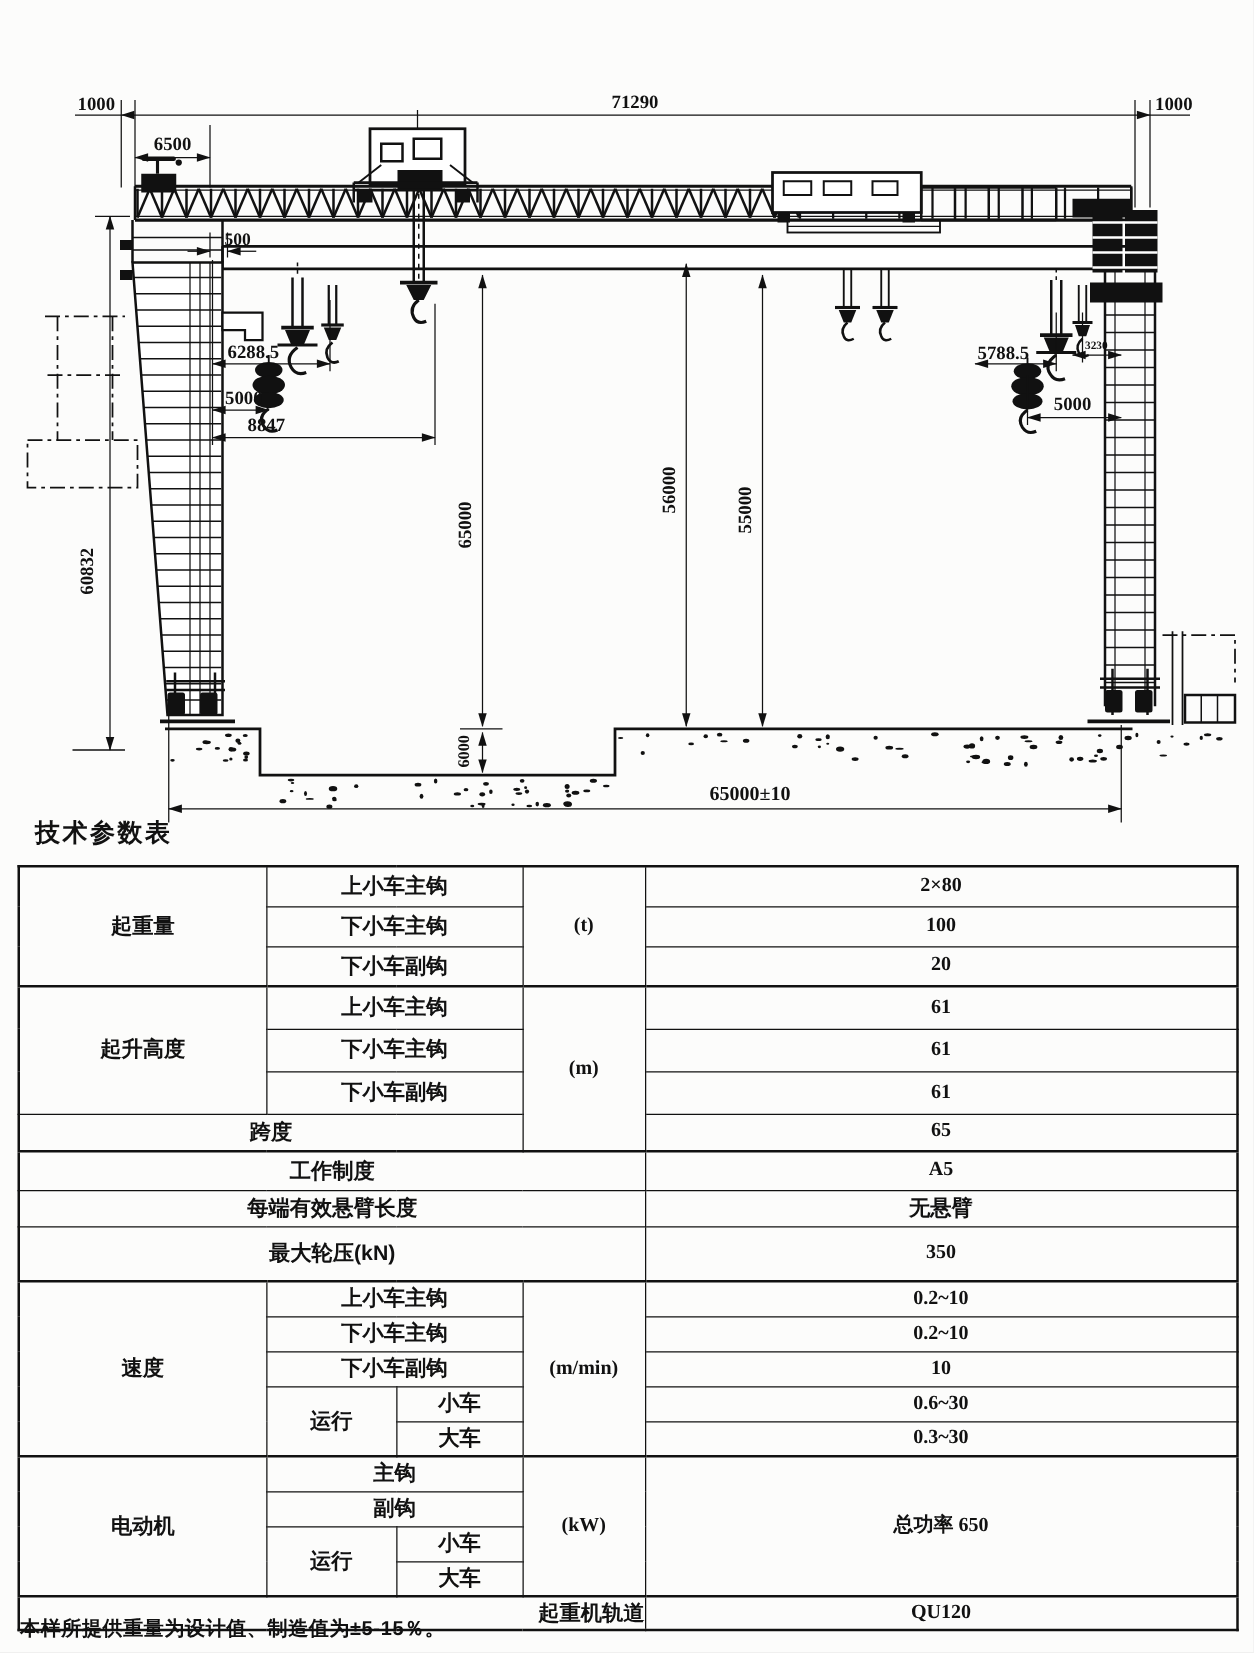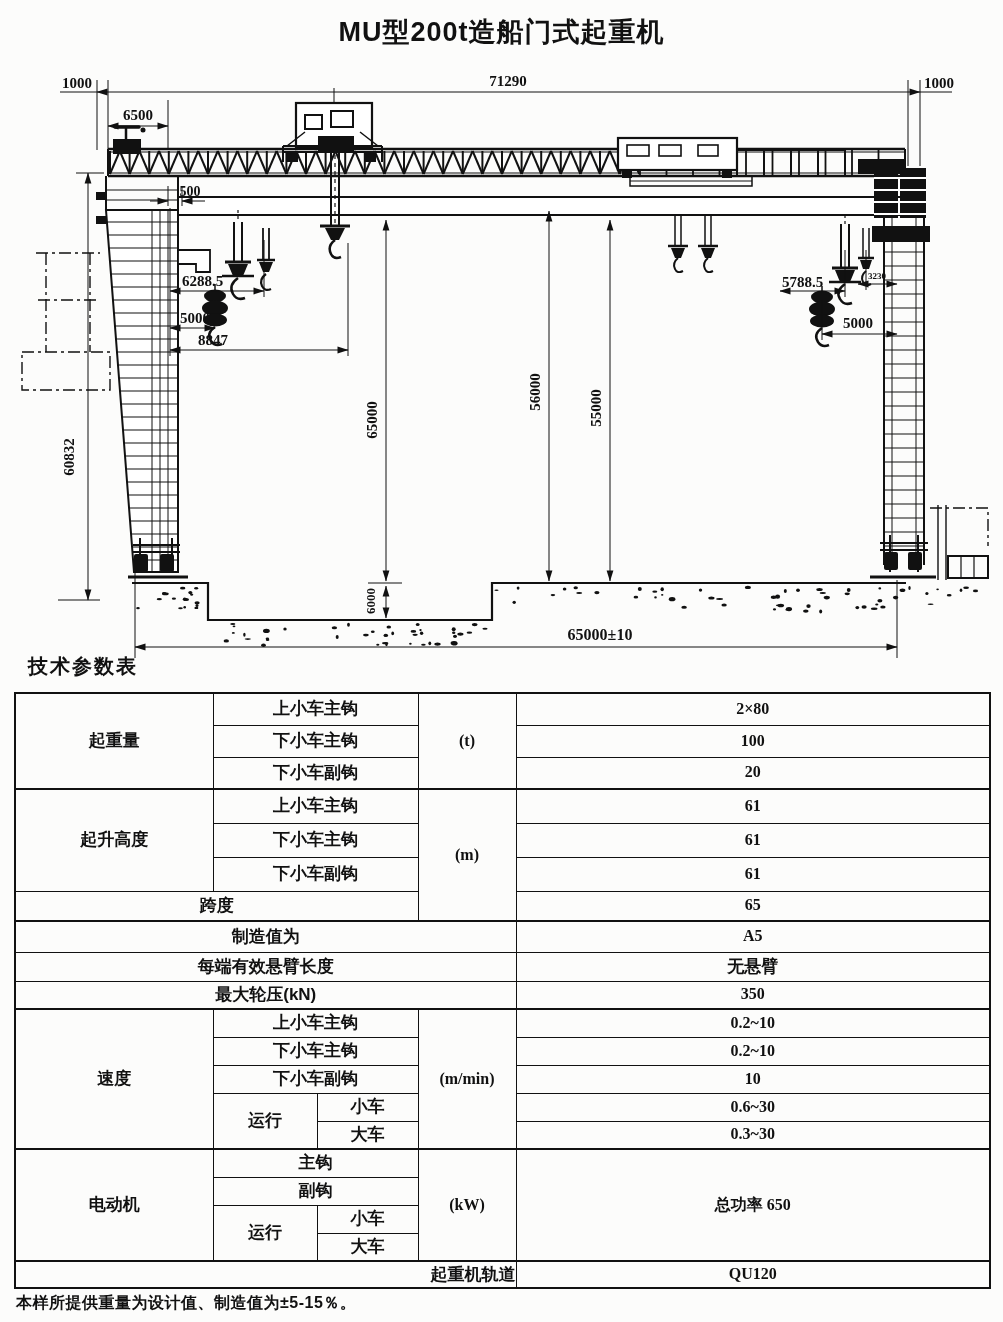--- a/index.html
+++ b/index.html
@@ -18,21 +18,20 @@
   table.params td.val, table.params td.unit{font-family:"Liberation Serif",serif;font-weight:700;font-size:16px;}
   table.params tr.sec td{border-top-width:2.5px;}
   table.params td.rail{text-align:right;padding-left:62px;}
   .note{position:absolute;left:16px;top:1293px;font-size:16px;font-weight:700;letter-spacing:.5px;}
 </style>
 </head>
 <body>
 
 <div class="page">
 
-  <div class="title">MU型200t造船门式起重机</div>
 
   <svg id="drw" width="1003" height="662" viewBox="0 0 1003 662" style="position:absolute;left:0;top:0;">
     <defs>
       <marker id="arr" viewBox="0 0 12 8" refX="11.5" refY="4" markerWidth="12" markerHeight="8" orient="auto-start-reverse" markerUnits="userSpaceOnUse">
         <path d="M12,4 L1,0.6 L1,7.4 Z" fill="#111"></path>
       </marker>
     </defs>
 
     <g stroke="#111" fill="none">
       <polyline points="132,583 208,583 208,620 492,620 492,583 906,583" stroke-width="2.2"></polyline>
@@ -602,28 +601,28 @@
       </tr>
       <tr style="height:34px">
         <td colspan="2">下小车副钩</td>
         <td class="val">61</td>
       </tr>
       <tr style="height:30px">
         <td colspan="3">跨度</td>
         <td class="val">65</td>
       </tr>
       <tr class="sec" style="height:31px">
-        <td colspan="4">制造值为</td>
+        <td colspan="4">工作制度</td>
         <td class="val">A5</td>
       </tr>
       <tr style="height:29px">
         <td colspan="4">每端有效悬臂长度</td>
         <td>无悬臂</td>
       </tr>
-      <tr style="height:28px">
+      <tr style="height:44px">
         <td colspan="4">最大轮压(kN)</td>
         <td class="val">350</td>
       </tr>
       <tr class="sec" style="height:28px">
         <td rowspan="5">速度</td>
         <td colspan="2">上小车主钩</td>
         <td rowspan="5" class="unit">(m/min)</td>
         <td class="val">0.2~10</td>
       </tr>
       <tr style="height:28px">

